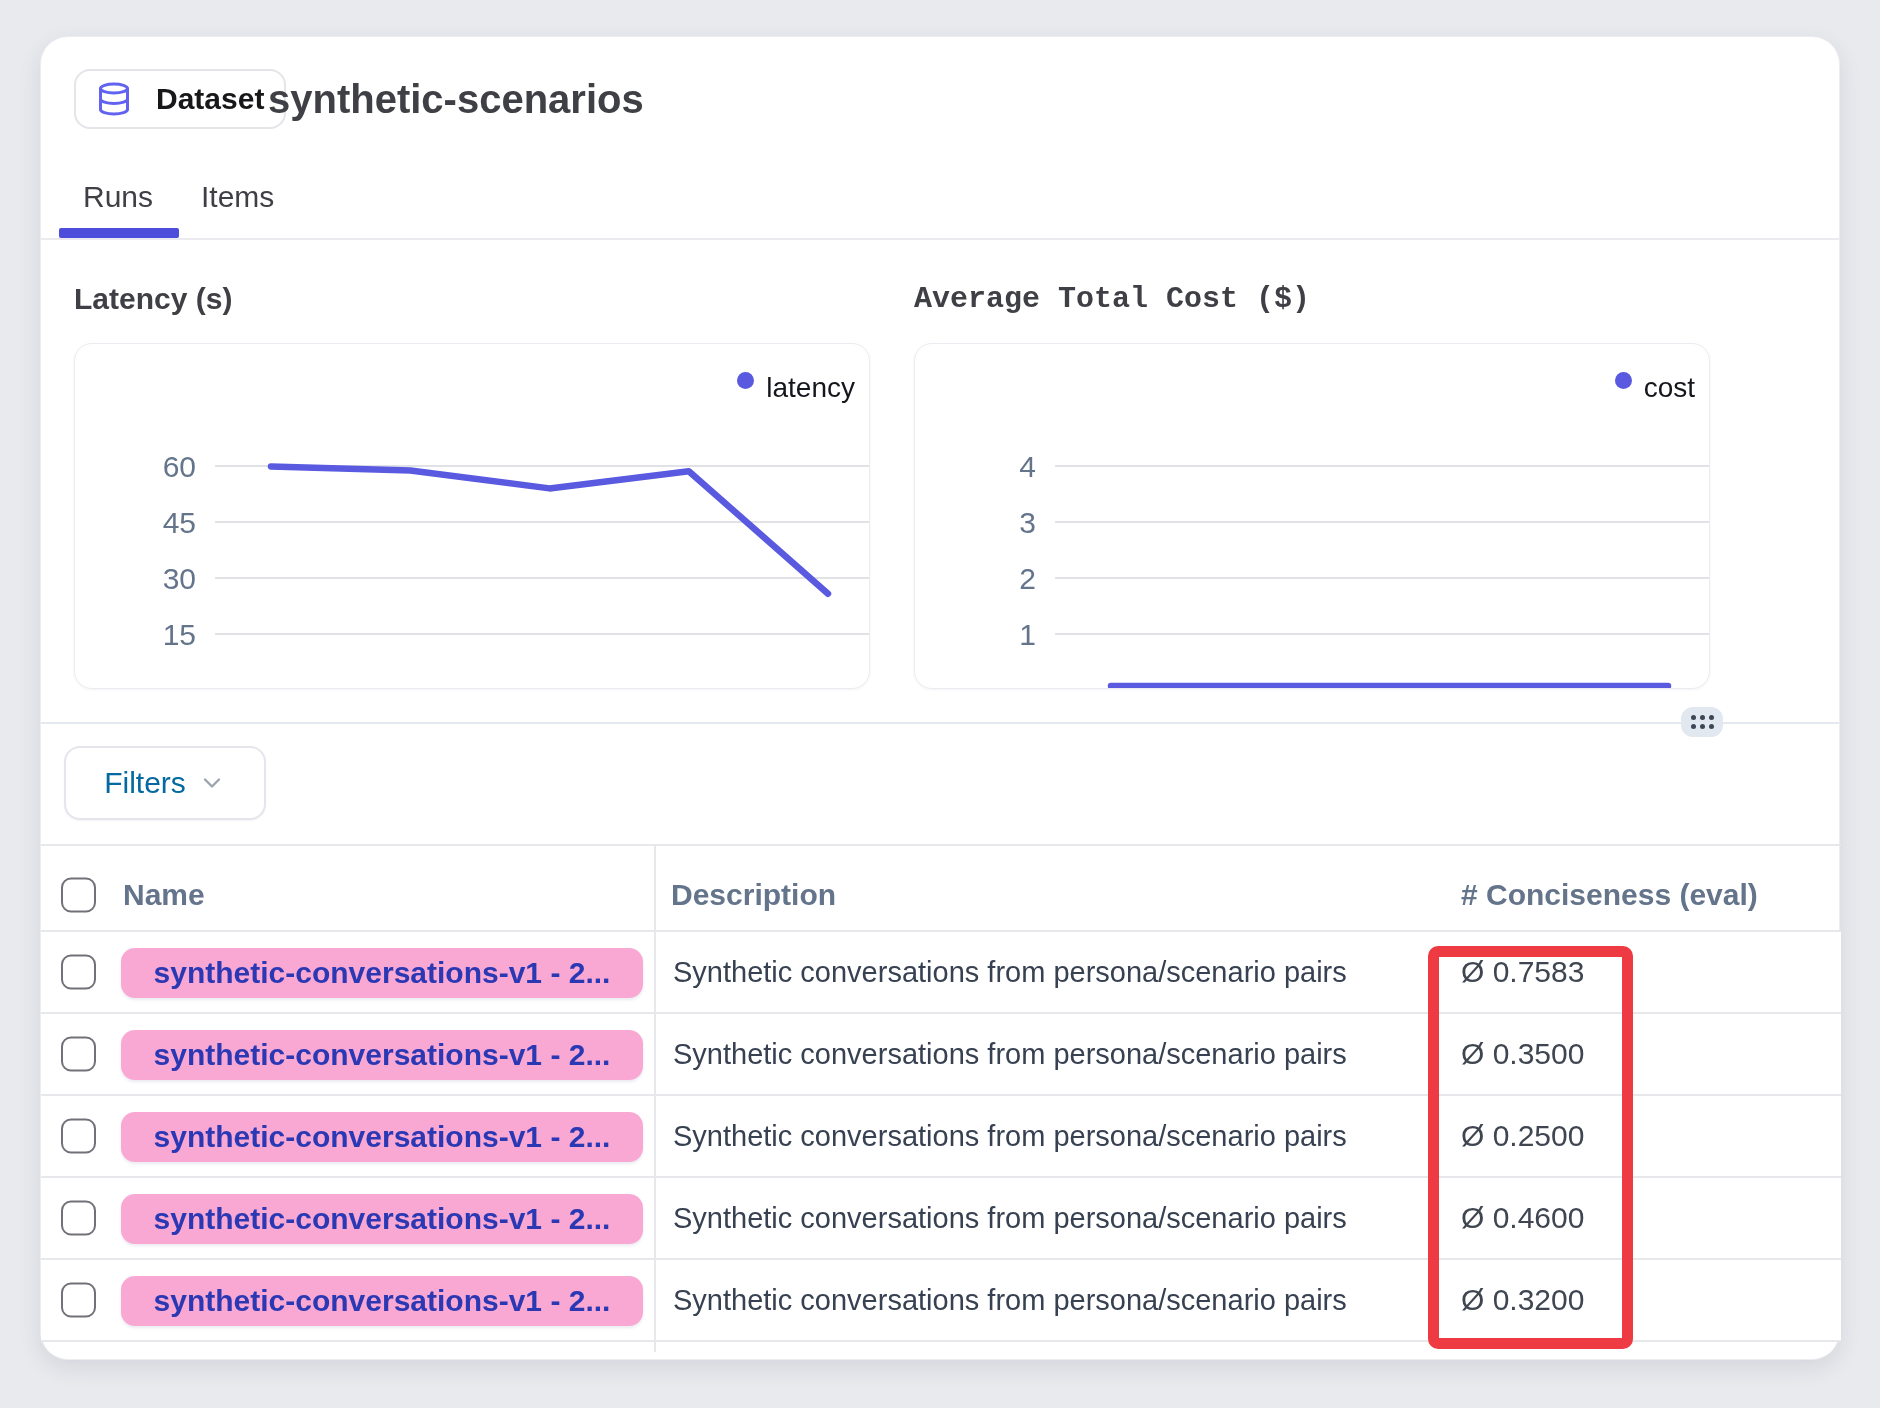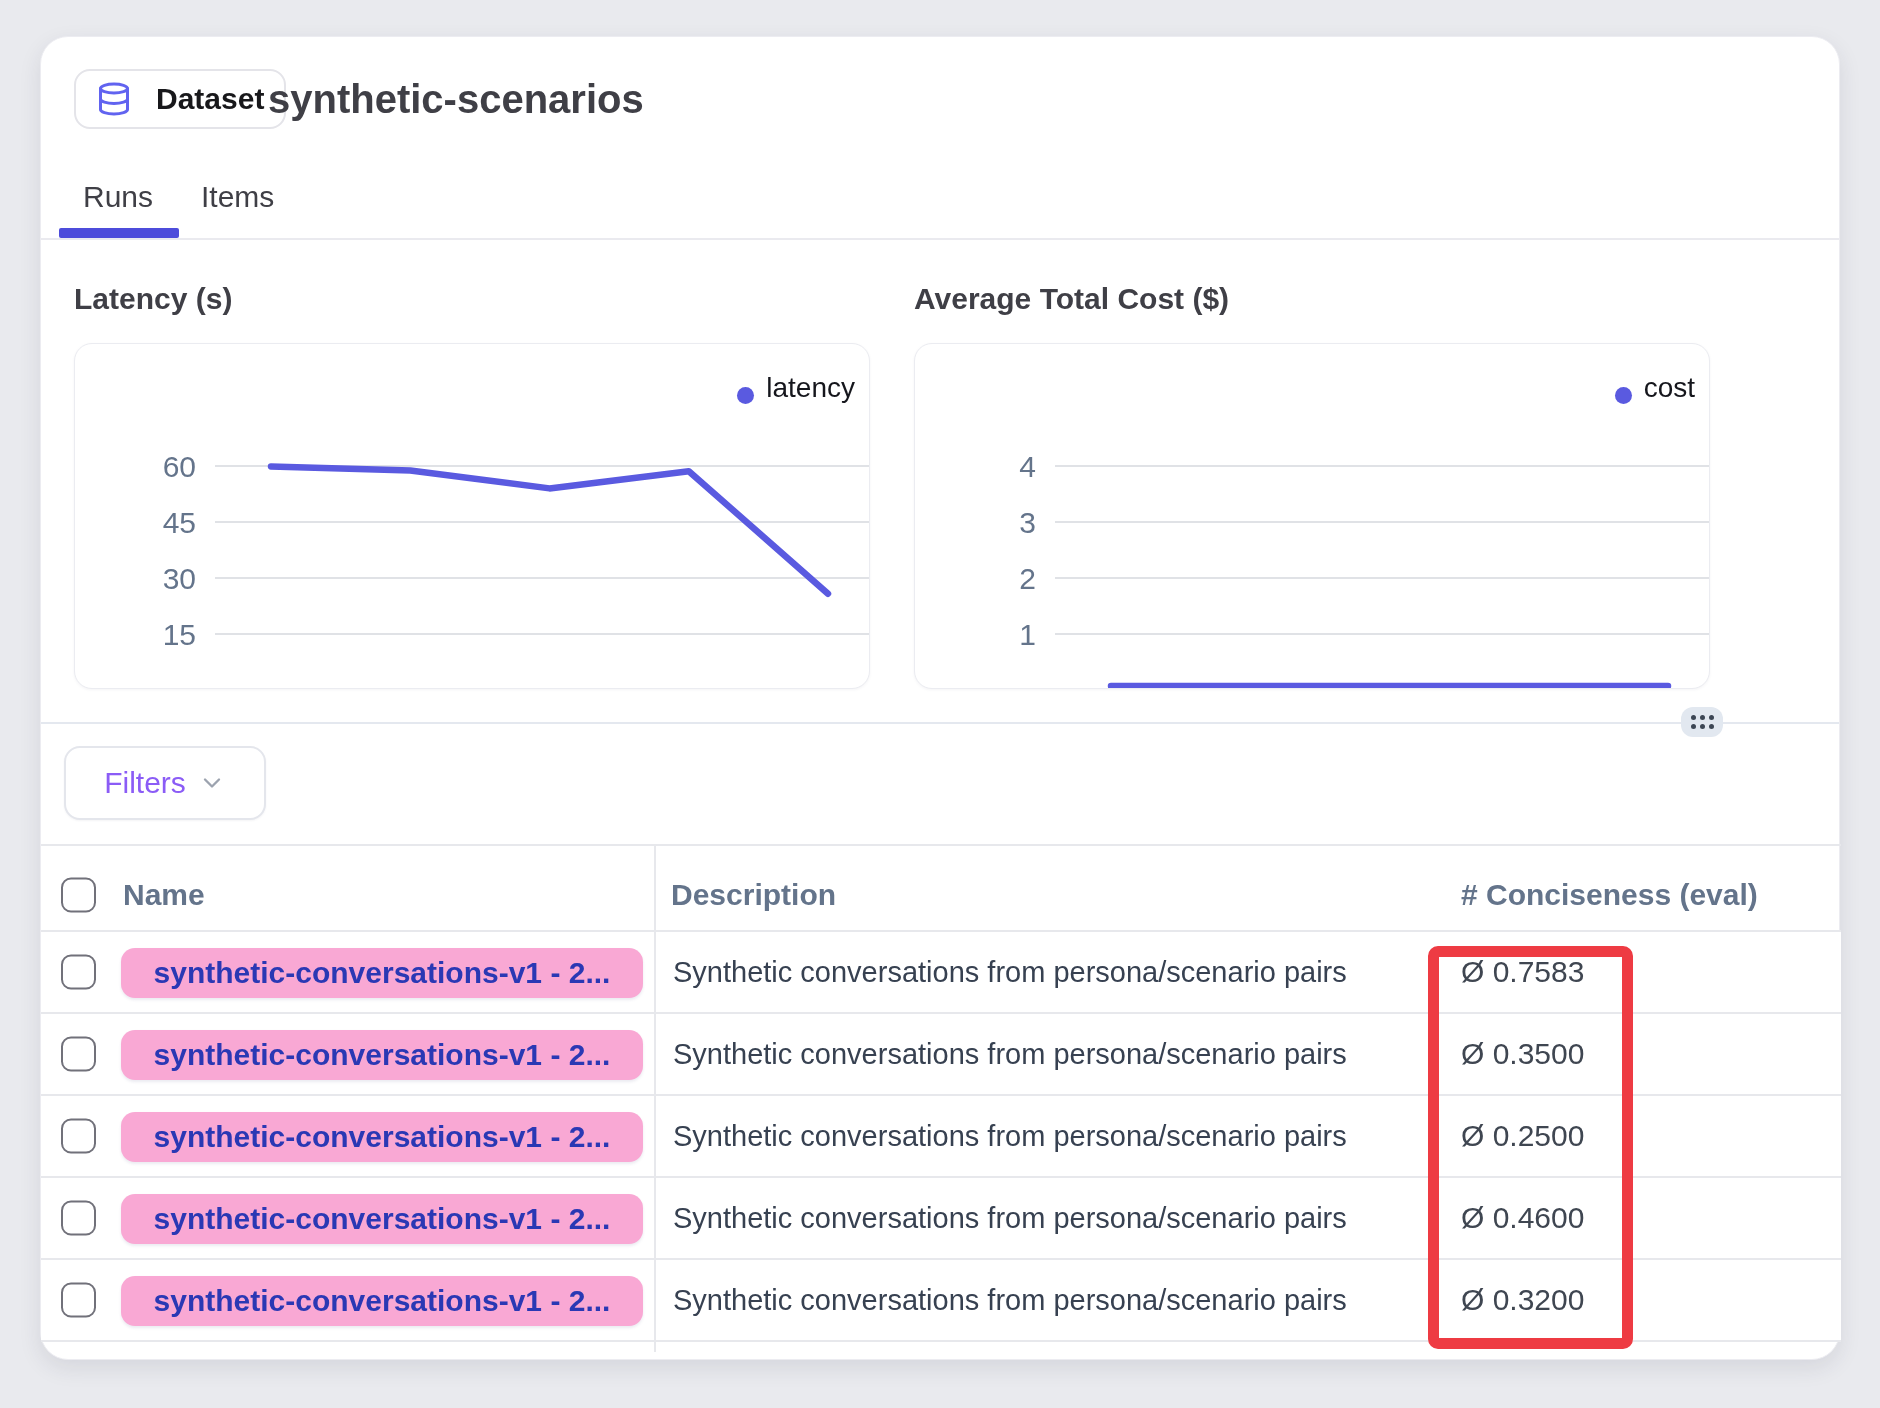--- a/index.html
+++ b/index.html
@@ -38,51 +38,51 @@
   }
   .tabbar-divider {
     position:absolute; left:0; top:201px; width:100%; height:2px; background:#eaeaef;
   }
   
   .chart-title {
     position:absolute; top:243px; font-size:30px; font-weight:600;
     line-height:38px; color:#3f3f46;
   }
   .chart-title-latency { left:33px; }
-  .chart-title-cost    { left:873px; }
+  .chart-title-cost    { left:873px;font-family:Liberation Mono, monospace; }
   .chart-card {
     position:absolute; top:306px; width:796px; height:346px;
     background:#fff; border:1.5px solid #ebecf1; border-radius:18px;
     overflow:hidden; box-shadow:0 1px 3px rgba(40,40,70,.05);
   }
   .chart-card-latency { left:33px; }
   .chart-card-cost    { left:873px; }
   .chart-card svg { position:absolute; left:0; top:0; }
   .legend {
     position:absolute; top:28px; right:14px;
-    display:flex; align-items:flex-end; gap:12px;
+    display:flex; align-items:flex-start; gap:12px;
   }
   .legend-dot { width:17px; height:17px; border-radius:50%; background:#5a5ae0; }
   .legend-label { font-size:28px; color:#15161c; }
   .section-divider {
     position:absolute; left:0; top:685px; width:100%; height:2px; background:#e4e8ef;
   }
   .drag-handle {
     position:absolute; left:1640px; top:670px; width:42px; height:30px;
     background:#e2e8f0; border-radius:12px; display:flex;
     align-items:center; justify-content:center; cursor:grab;
   }
   .drag-dots { display:grid; grid-template-columns:repeat(3,5px); grid-template-rows:repeat(2,5px); gap:4px; }
   .drag-dots i { width:5px; height:5px; border-radius:50%; background:#3c4654; }
   
   .filters-btn {
     position:absolute; left:23px; top:709px; width:202px; height:74px;
     background:#fff; border:2px solid #e4e6ec; border-radius:16px;
     display:flex; align-items:center; justify-content:center; gap:12px;
-    font-size:30px; color:#8b5cf6; cursor:pointer;
+    font-size:30px; color:#0369a1; cursor:pointer;
     box-shadow:0 1px 2px rgba(40,40,70,.05);
   }
   
   .table-wrap { position:absolute; left:0; top:807px; width:1800px; }
   .thead {
     position:relative; height:88px; border-top:2px solid #e7e8ec; border-bottom:2px solid #e7e8ec;
   }
   .col-sep {
     position:absolute; left:613px; top:0; width:2px; height:508px; background:#e7e8ec; z-index:1;
   }

